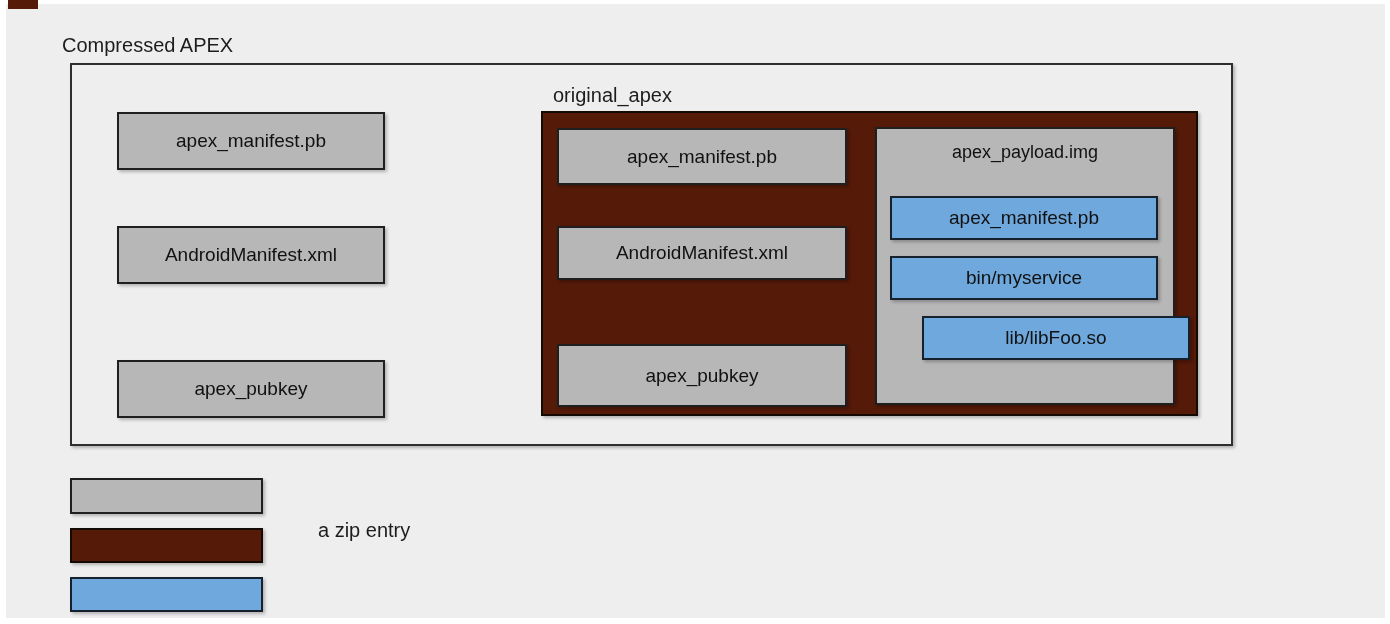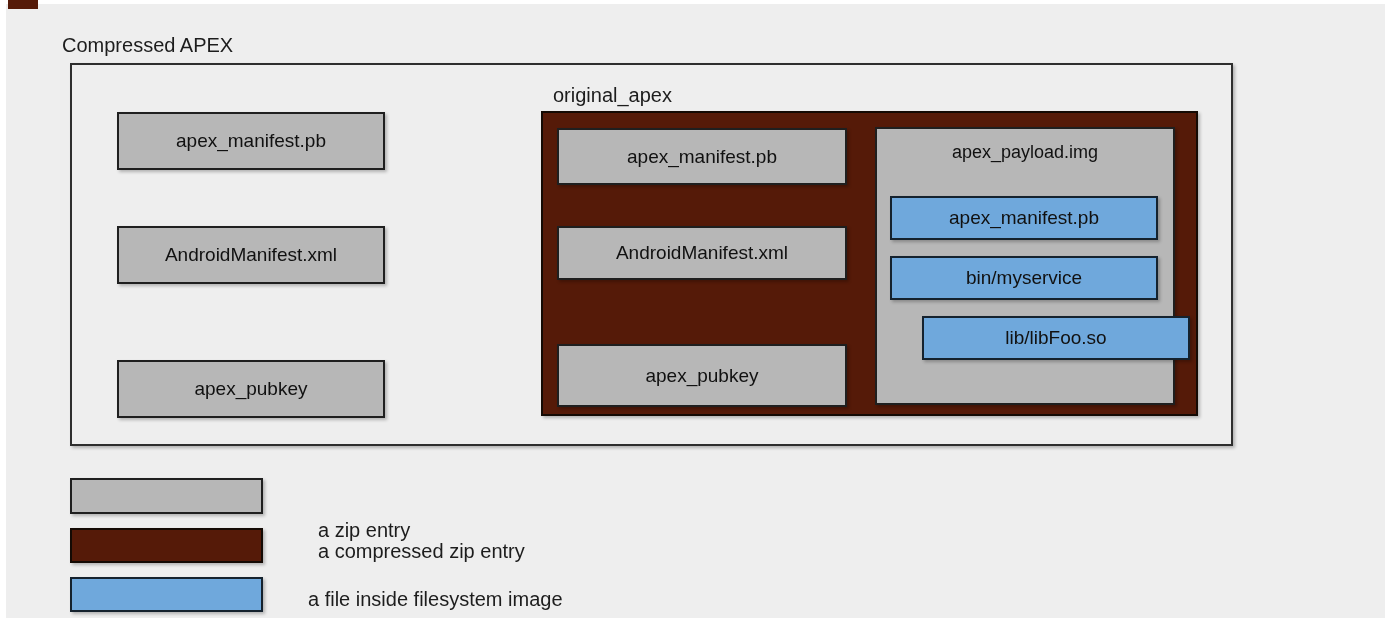--- a/index.html
+++ b/index.html
@@ -88,17 +88,15 @@
 </div>
 <div class="box blue" style="left:890px;top:316px;width:268px;height:44px;margin-left:32px;">
   <span>lib/libFoo.so</span>
 </div>
 
 <div class="abs" style="left:0;top:460px;width:1390px;height:164px;">
   <div class="box gray" style="left:70px;top:18px;width:193px;height:36px;"></div>
   <div class="label" style="left:318px;top:31px;margin-top:28px;">a zip entry</div>
 
   <div class="box red" style="left:70px;top:68px;width:193px;height:35px;"></div>
-  <div class="label" style="left:318px;top:80px;">a compressed zip entry</div>
 
   <div class="box blue" style="left:70px;top:117px;width:193px;height:35px;"></div>
-  <div class="label" style="left:308px;top:128px;">a file inside filesystem image</div>
 </div>
 
 </body></html>

